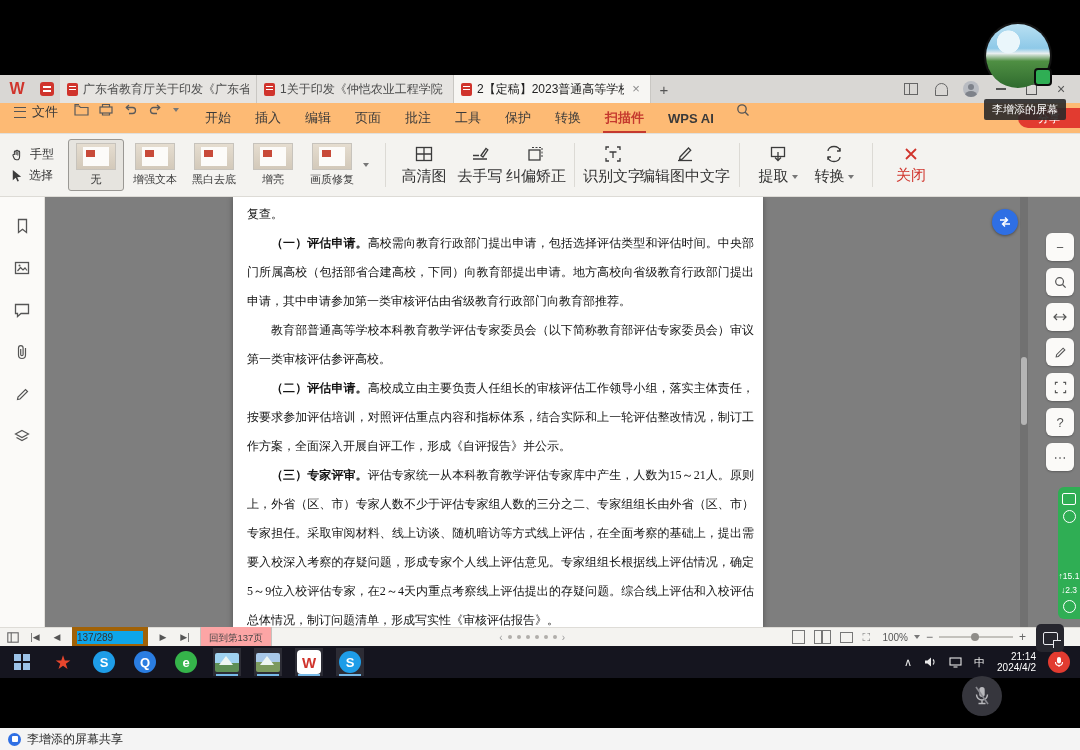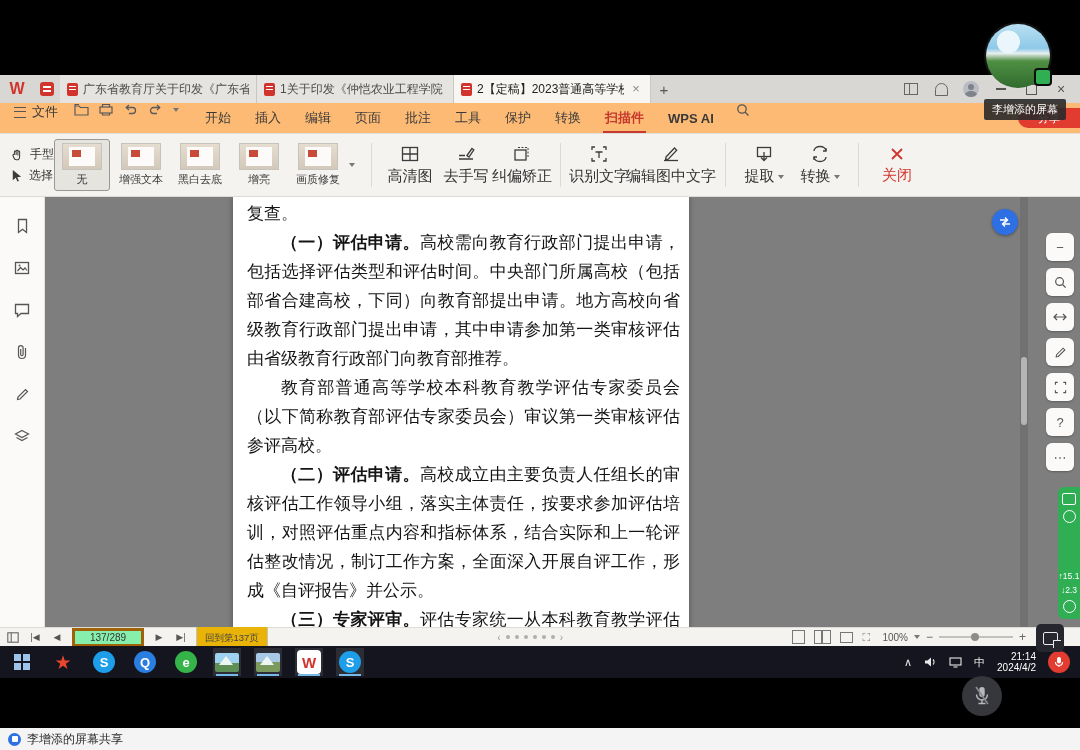--- a/index.html
+++ b/index.html
@@ -58,21 +58,21 @@
   .caret{width:0;height:0;border-left:3.5px solid transparent;border-right:3.5px solid transparent;
     border-top:4px solid #777;display:inline-block;}
   .mi{position:relative;height:30px;display:flex;align-items:center;padding:0 12px;cursor:default;}
   .mi.active{color:#c5392e;font-weight:bold;}
   .mi.active::after{content:"";position:absolute;left:10px;right:10px;bottom:0;height:2.5px;background:#c5392e;}
   .mi.ai{font-weight:bold;}
   .m-search{padding:0 10px;}
   
   .toolbar{height:62px;flex:0 0 62px;background:#f4f3f0;border-bottom:1px solid #dddbd6;
     display:flex;align-items:center;padding-left:10px;}
-  .tgroup-v{display:flex;flex-direction:column;gap:4px;}
+  .tgroup-v{display:flex;flex-direction:column;gap:4px;margin-right:14px;}
   .trow{display:flex;align-items:center;gap:6px;font-size:12px;color:#333;}
   .filters{display:flex;align-items:flex-start;gap:3px;}
   .fitem{width:50px;display:flex;flex-direction:column;align-items:center;gap:2px;padding:3px 2px;
     border:1px solid transparent;border-radius:3px;font-size:11px;color:#3b3b3b;}
   .fitem.selected{background:#e6e4df;border-color:#9a9894;}
   .f-thumb{width:38px;height:25px;border:1px solid #c7c3bc;position:relative;
     background:linear-gradient(180deg,#e5ddd0,#d3c9ba);}
   .f-thumb::before{content:"";position:absolute;left:6px;top:3px;right:6px;bottom:3px;background:#fcfbf9;}
   .f-thumb::after{content:"";position:absolute;left:9px;top:6px;width:9px;height:7px;background:#c84a39;}
   .f-caret{align-self:center;margin:0 6px 0 3px;}
@@ -81,41 +81,41 @@
     font-size:15px;color:#333;}
   .titem .lbl{display:flex;align-items:center;gap:3px;white-space:nowrap;}
   .titem.wide{width:88px;}
   .close-x{color:#d0342c;}
   
   .docarea{flex:1;position:relative;background:#7e7e7e;overflow:hidden;}
   .leftrail{position:absolute;left:0;top:0;bottom:0;width:44px;background:#fbfaf8;
     border-right:1px solid #e3e1dc;display:flex;flex-direction:column;align-items:center;
     padding-top:18px;gap:20px;}
   .railbtn{width:22px;height:22px;display:flex;align-items:center;justify-content:center;}
-  .page{position:absolute;left:233px;top:0;width:456px;height:433px;background:#fff;
+  .page{position:absolute;left:233px;top:0;width:530px;height:433px;background:#fff;
     box-shadow:0 0 6px rgba(0,0,0,.35);padding:3px 9px 0 14px;box-sizing:border-box;
-    font-family:Liberation Mono, monospace;font-size:17px;line-height:29px;color:#141414;
+    font-family:Liberation Serif, serif;font-size:12px;line-height:29px;color:#141414;
     text-align:justify;overflow:hidden;}
   .page p{margin:0;text-indent:2em;}
   .page p.cont{text-indent:0;}
   .page .b{font-weight:bold;}
   .scrollbar{position:absolute;right:52px;top:0;bottom:0;width:8px;background:rgba(0,0,0,.10);}
   .scrollbar .thumb{position:absolute;left:1px;width:6px;top:160px;height:68px;background:#b5b5b5;border-radius:3px;}
   .rightrail{position:absolute;right:6px;top:36px;display:flex;flex-direction:column;gap:7px;align-items:center;}
   .rrbtn{width:28px;height:28px;border-radius:6px;background:#fbfaf8;box-shadow:0 1px 2px rgba(0,0,0,.25);
     display:flex;align-items:center;justify-content:center;color:#555;font-size:13px;}
   .float-blue{position:absolute;right:62px;top:12px;width:26px;height:26px;border-radius:50%;
     background:#2f6fe4;display:flex;align-items:center;justify-content:center;box-shadow:0 1px 3px rgba(0,0,0,.4);}
   
   .statusbar{height:18px;flex:0 0 18px;background:#f4f3f0;border-top:1px solid #dedcd7;
     display:flex;align-items:center;font-size:10px;color:#555;padding:0 6px;gap:8px;}
   .sb-ic{display:flex;align-items:center;justify-content:center;min-width:14px;color:#555;font-size:9px;}
-  .pg{width:66px;height:13px;border:3px solid #a16207;background:#86efac;font-size:10px;text-align:center;
+  .pg{width:66px;height:13px;border:5px solid #a16207;background:#0ea5e9;font-size:10px;text-align:left;
     color:#333;padding:0;}
-  .back-btn{border:1px solid #c4c2bd;background:#eab308;border-radius:8px;padding:12px 8px;height:13px;
+  .back-btn{border:1px solid #c4c2bd;background:#fca5a5;border-radius:8px;padding:12px 8px;height:13px;
     line-height:13px;font-size:9.5px;color:#444;}
   .dots{display:flex;align-items:center;gap:5px;color:#9a9a9a;margin:0 4px;}
   .dots b{width:4px;height:4px;border-radius:50%;background:#b0aeaa;}
   .viewics{display:flex;align-items:center;gap:9px;}
   .vic{width:11px;height:12px;border:1.2px solid #777;}
   .vic.two{position:relative;width:15px;}
   .vic.two::after{content:"";position:absolute;left:6px;top:0;bottom:0;width:1.2px;background:#777;}
   .vic.full{border:none;width:12px;height:12px;position:relative;}
   .vic.full::before{content:"⛶";font-size:11px;color:#777;position:absolute;left:0;top:0;}
   .zoomer{display:flex;align-items:center;gap:6px;}

